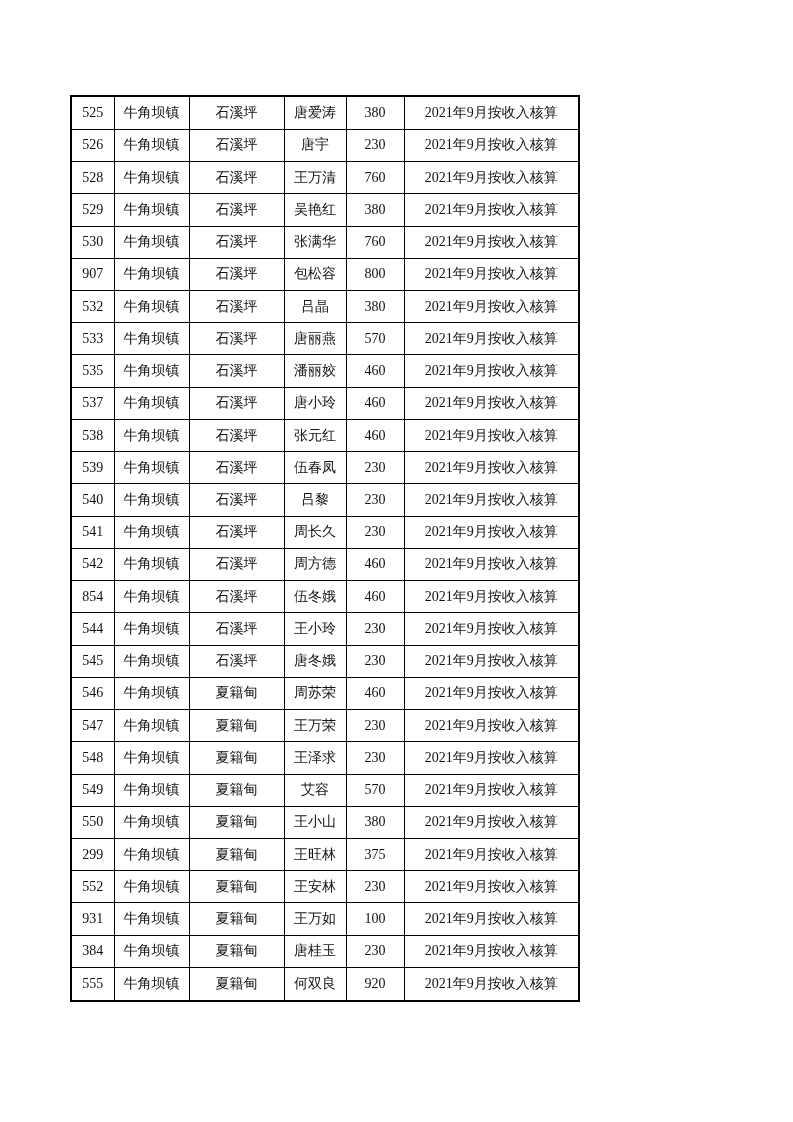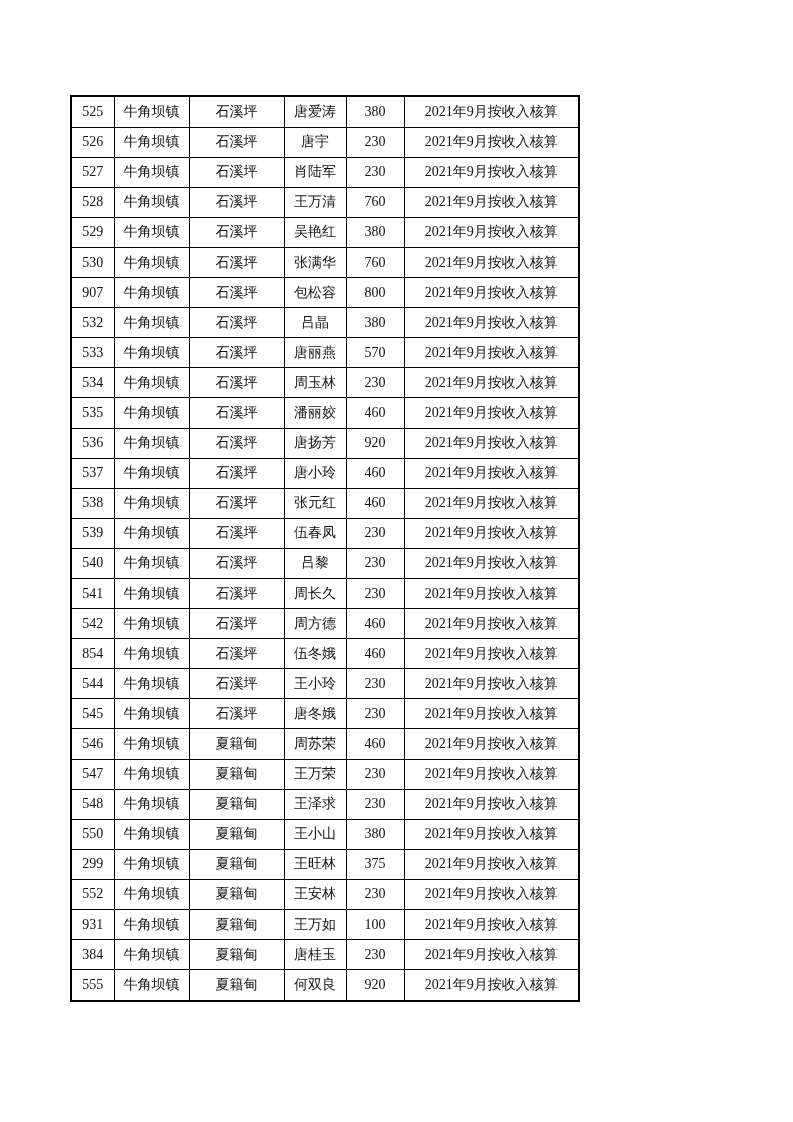--- a/index.html
+++ b/index.html
@@ -67,28 +67,20 @@
         </tr>
         <tr>
           <td>526</td>
           <td>牛角坝镇</td>
           <td>石溪坪</td>
           <td>唐宇</td>
           <td>230</td>
           <td>2021年9月按收入核算</td>
         </tr>
         <tr>
-          <td>527</td>
-          <td>牛角坝镇</td>
-          <td>石溪坪</td>
-          <td>肖陆军</td>
-          <td>230</td>
-          <td>2021年9月按收入核算</td>
-        </tr>
-        <tr>
           <td>528</td>
           <td>牛角坝镇</td>
           <td>石溪坪</td>
           <td>王万清</td>
           <td>760</td>
           <td>2021年9月按收入核算</td>
         </tr>
         <tr>
           <td>529</td>
           <td>牛角坝镇</td>
@@ -123,44 +115,28 @@
         </tr>
         <tr>
           <td>533</td>
           <td>牛角坝镇</td>
           <td>石溪坪</td>
           <td>唐丽燕</td>
           <td>570</td>
           <td>2021年9月按收入核算</td>
         </tr>
         <tr>
-          <td>534</td>
-          <td>牛角坝镇</td>
-          <td>石溪坪</td>
-          <td>周玉林</td>
-          <td>230</td>
-          <td>2021年9月按收入核算</td>
-        </tr>
-        <tr>
           <td>535</td>
           <td>牛角坝镇</td>
           <td>石溪坪</td>
           <td>潘丽姣</td>
           <td>460</td>
           <td>2021年9月按收入核算</td>
         </tr>
         <tr>
-          <td>536</td>
-          <td>牛角坝镇</td>
-          <td>石溪坪</td>
-          <td>唐扬芳</td>
-          <td>920</td>
-          <td>2021年9月按收入核算</td>
-        </tr>
-        <tr>
           <td>537</td>
           <td>牛角坝镇</td>
           <td>石溪坪</td>
           <td>唐小玲</td>
           <td>460</td>
           <td>2021年9月按收入核算</td>
         </tr>
         <tr>
           <td>538</td>
           <td>牛角坝镇</td>
@@ -240,20 +216,28 @@
           <td>王万荣</td>
           <td>230</td>
           <td>2021年9月按收入核算</td>
         </tr>
         <tr>
           <td>548</td>
           <td>牛角坝镇</td>
           <td>夏籍甸</td>
           <td>王泽求</td>
           <td>230</td>
+          <td>2021年9月按收入核算</td>
+        </tr>
+        <tr>
+          <td>549</td>
+          <td>牛角坝镇</td>
+          <td>夏籍甸</td>
+          <td>艾容</td>
+          <td>570</td>
           <td>2021年9月按收入核算</td>
         </tr>
         <tr>
           <td>550</td>
           <td>牛角坝镇</td>
           <td>夏籍甸</td>
           <td>王小山</td>
           <td>380</td>
           <td>2021年9月按收入核算</td>
         </tr>

